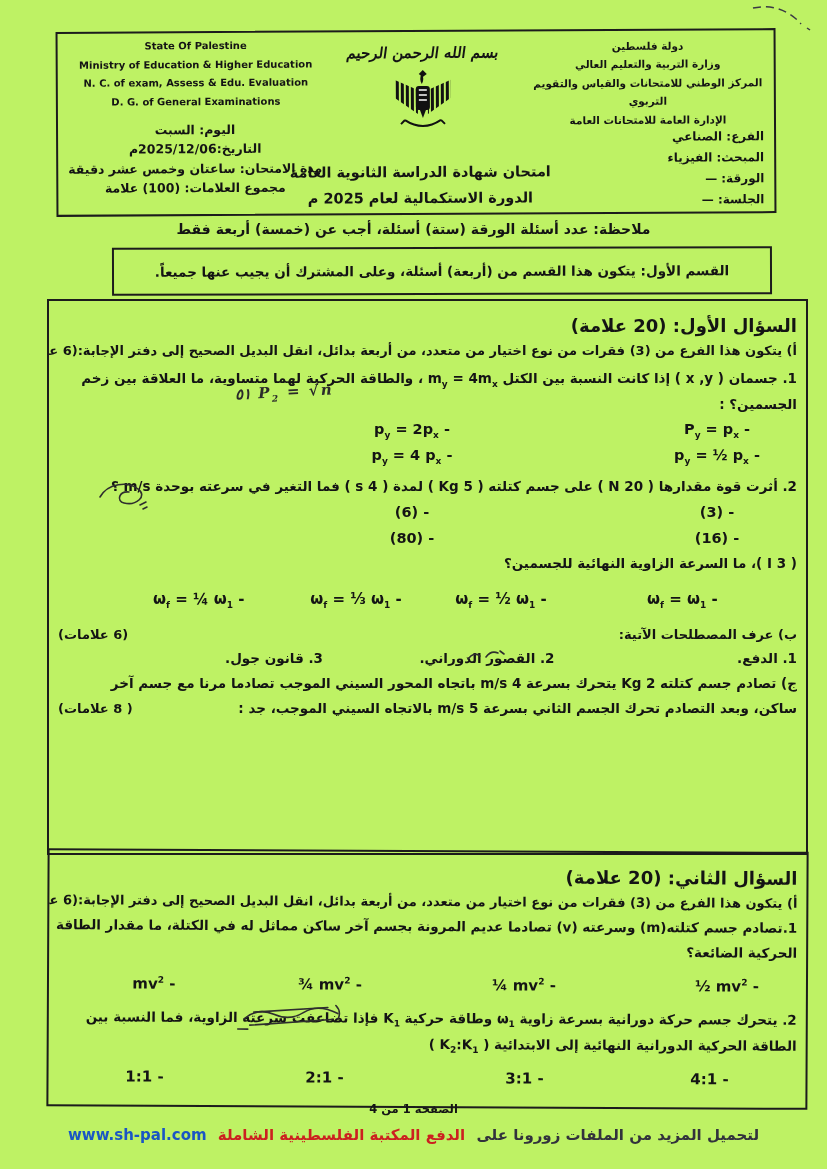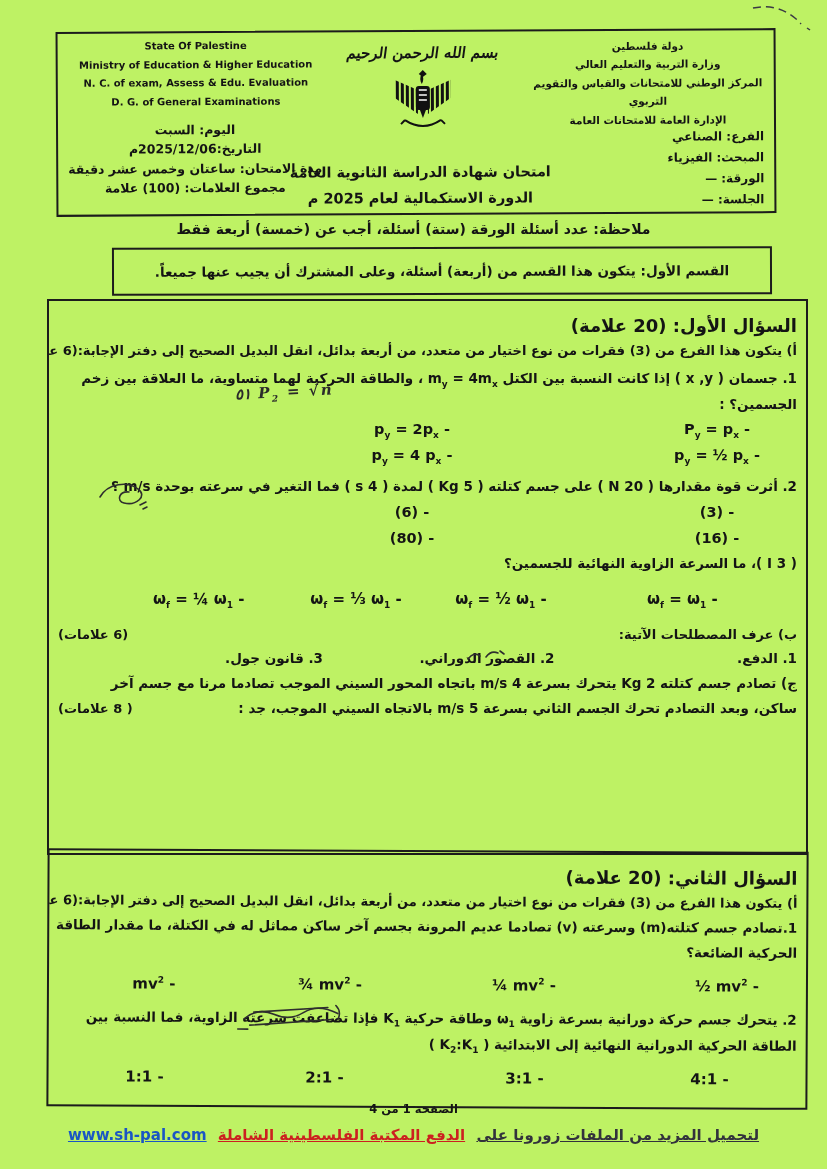--- a/index.html
+++ b/index.html
@@ -42,21 +42,21 @@
   sub{font-size:9px;} sup{font-size:9px;}
   .items{margin-right:84px;font-size:13.5px;line-height:1.95;}
   
   .hw{font-family:"DejaVu Serif",serif;font-style:italic;color:#2a2a2a;font-weight:bold;}
   .hw1{left:186px;top:82px;font-size:15px;transform:rotate(-3deg);letter-spacing:2px;}
   .pencil{stroke:#2e2e2e;fill:none;stroke-width:1.6;stroke-linecap:round;}
   .scanline{stroke:#3a3a44;fill:none;stroke-width:1.5;}
   
   .pagenum{left:0;top:1102px;width:100%;text-align:center;font-size:11.5px;direction:rtl;}
   .promo{left:0;top:1126px;width:100%;text-align:center;direction:rtl;font-size:15px;}
-  .promo span{margin:0 3px;text-decoration:underline;}
+  .promo span{margin:0 3px;}
 </style>
 </head>
 <body>
 
 <div class="page">
 
   <svg class="abs" style="right:8px;top:2px;" width="70" height="32" viewBox="0 0 70 32">
     <path class="scanline" d="M4,6 C22,2 40,8 52,22" stroke-dasharray="8 5"></path>
     <path class="scanline" d="M58,26 l3,2"></path>
   </svg>

